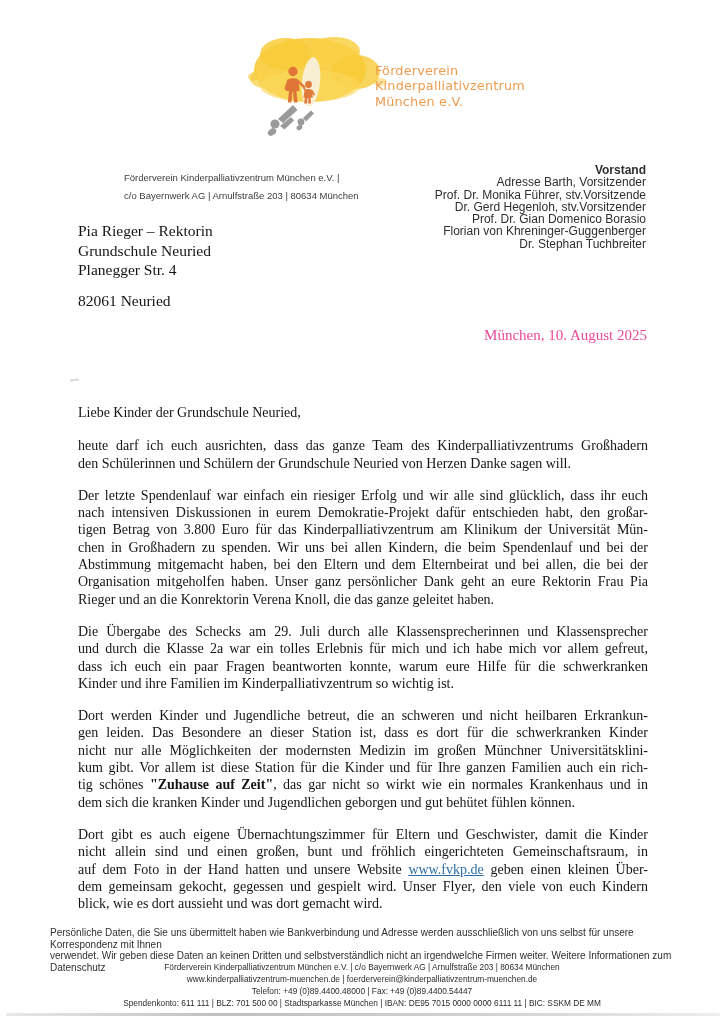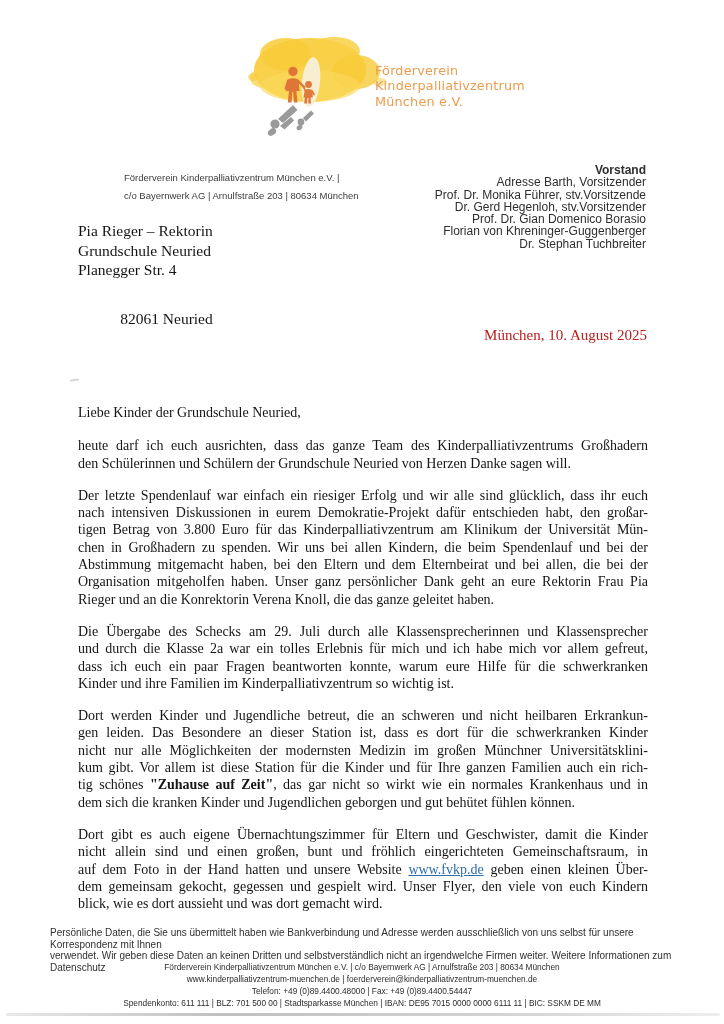--- a/index.html
+++ b/index.html
@@ -22,22 +22,22 @@
     font-family:"Liberation Sans", sans-serif; font-size:9.5px; line-height:18px; color:#3c3c3c;margin-left:48px;
   }
   .board {
     position:absolute; right:78px; top:164px; text-align:right;
     font-family:"Liberation Sans", sans-serif; font-size:12px; line-height:12.3px; color:#2e2e2e;
   }
   .board .board-title { font-weight:bold; }
 
   
   .recipient { position:absolute; left:78px; top:221px; font-size:15.5px; line-height:19.5px; color:#141414; }
-  .recipient .gap { margin-top:29px;text-align:right; }
-  .dateline { position:absolute; right:77px; top:327px; font-size:15px; color:#b91c1c; }
+  .recipient .gap { margin-top:11px; }
+  .dateline { position:absolute; right:77px; top:327px; font-size:15px; color:#ec4899; }
 
   
   .body-block { position:absolute; left:78px; top:404px; width:570px; font-size:14px; line-height:17.3px; color:#151515; }
   .salutation { margin-bottom:16px; }
   .para { margin-bottom:15px; }
   .para .line { text-align:justify; text-align-last:justify; height:17.3px; overflow:hidden; }
   .para .line.last { text-align-last:left; }
   .para strong { font-weight:bold; }
   .weblink { color:#2e6da8; text-decoration:underline; cursor:pointer; }
 

